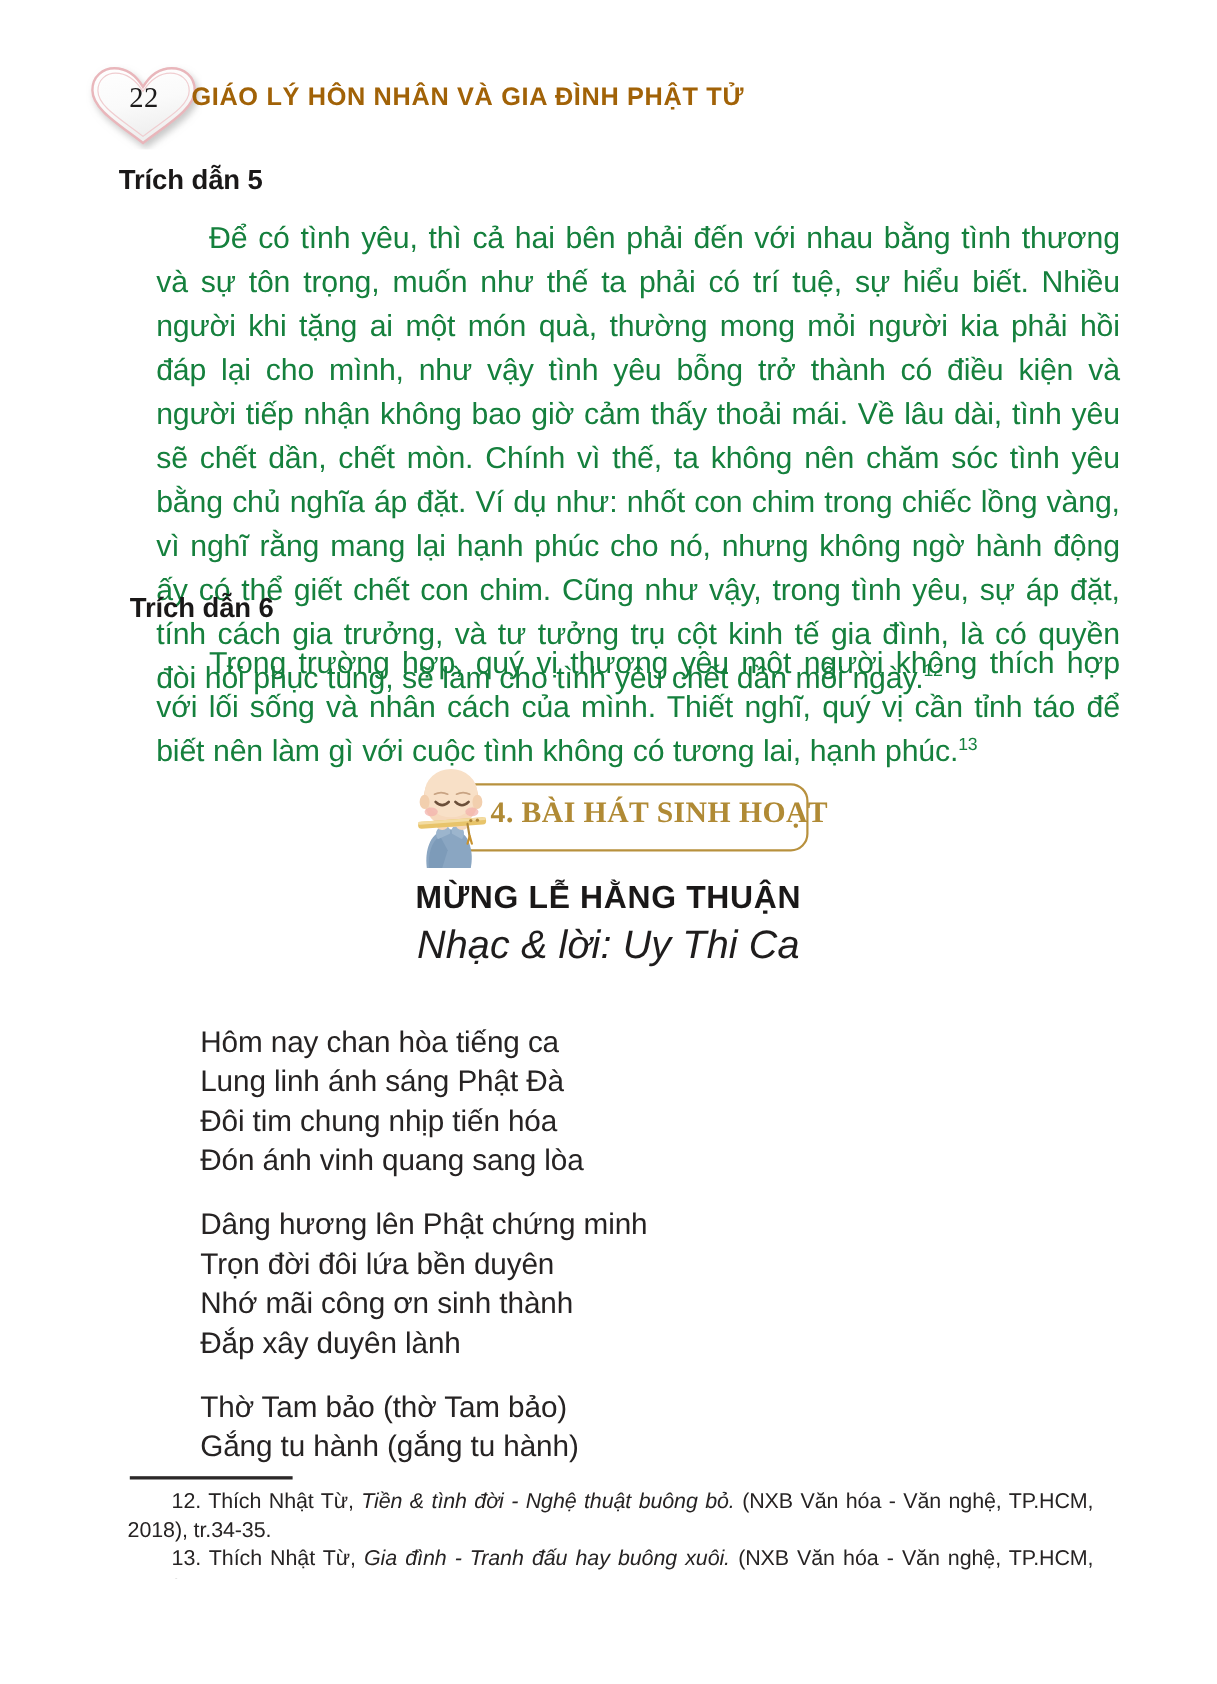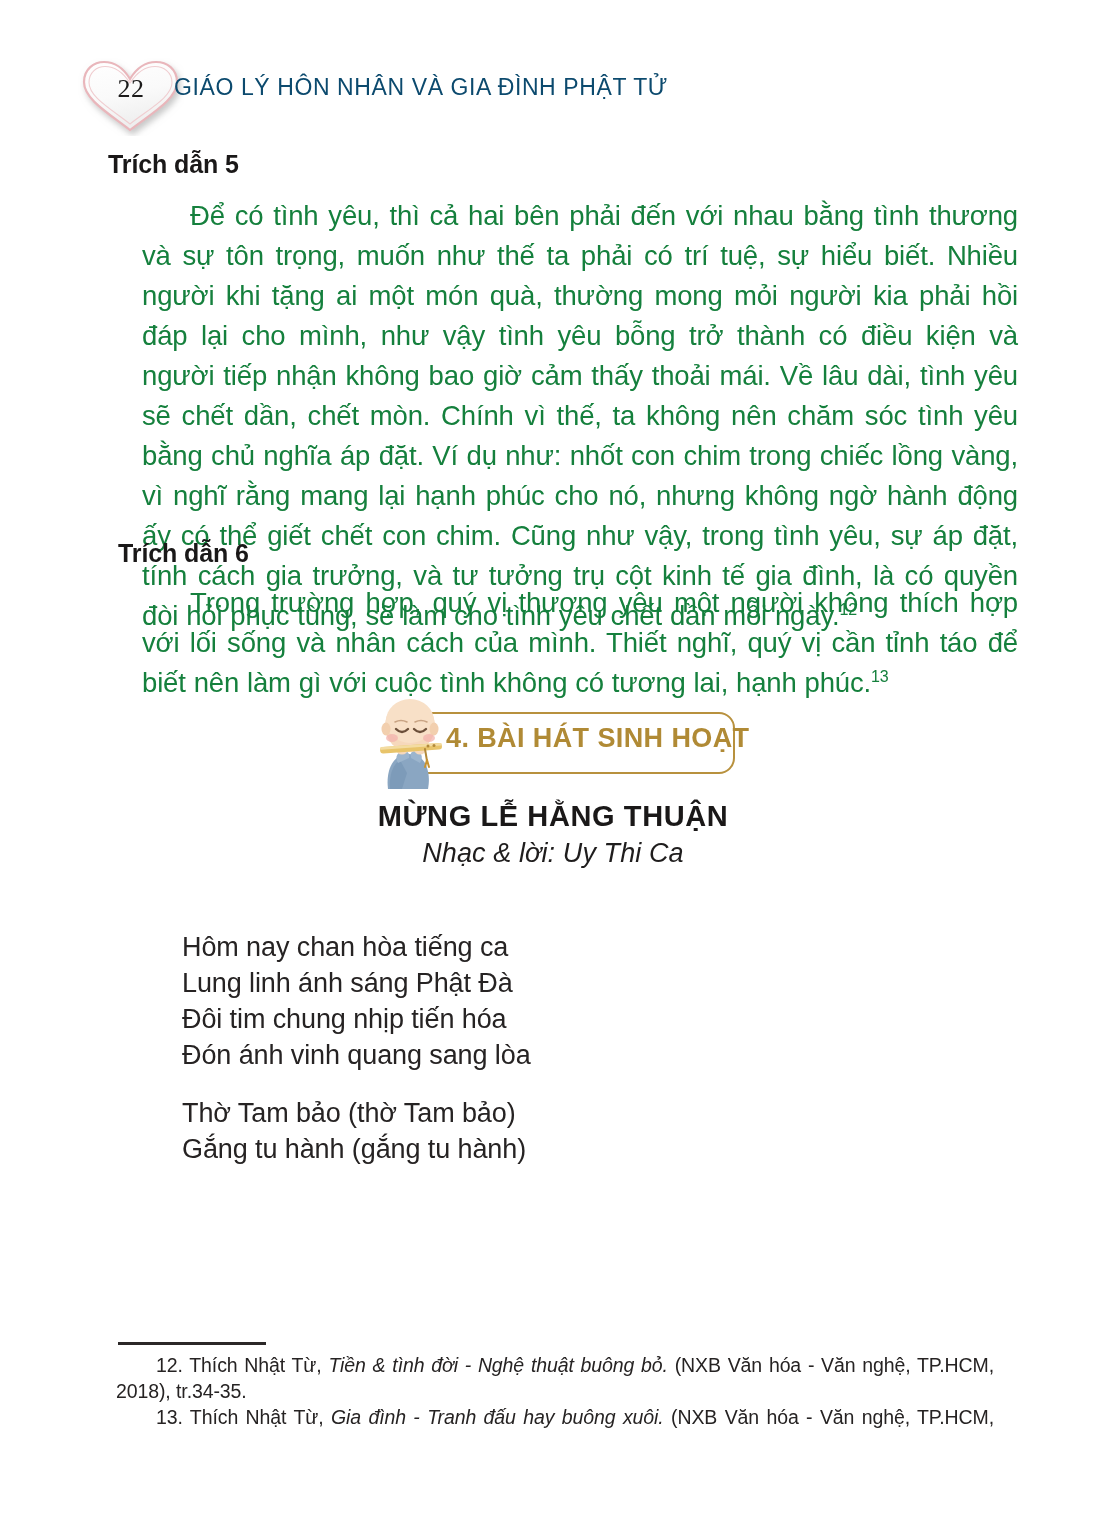--- a/index.html
+++ b/index.html
@@ -52,23 +52,23 @@
     z-index: 3;
     padding-bottom: 4px;
     box-sizing: border-box;
   }
   .header-title {
     position: absolute;
     left: 96px;
     top: 22px;
     font-size: 23px;
     letter-spacing: .6px;
-    color: #0c4a6e;
+    color: #a16207;
     white-space: nowrap;
-    font-weight: 400;
+    font-weight: 700;
   }
 
   
   .sec-heading {
     position: absolute;
     font-size: 25px;
     font-weight: bold;
     color: #1a1818;
     letter-spacing: -0.1px;
   }
@@ -91,20 +91,21 @@
     line-height: 0;
   }
 
   
   .banner {
     position: absolute;
     left: 358px;
     top: 697px;
     width: 390px;
     height: 92px;
+    font-family: Liberation Serif, serif;
   }
   .banner-box {
     position: absolute;
     left: 55px;
     top: 15px;
     width: 322px;
     height: 62px;
     border: 2.5px solid #b8913e;
     border-radius: 16px;
     box-sizing: border-box;
@@ -140,21 +141,21 @@
     font-weight: bold;
     letter-spacing: .6px;
     color: #1a1818;
   }
   .song-credit {
     position: absolute;
     left: 0;
     top: 838px;
     width: 1106px;
     text-align: center;
-    font-size: 27px;
+    font-size: 36px;
     font-style: italic;
     color: #1f1d1d;
     letter-spacing: .1px;
   }
   .lyrics {
     position: absolute;
     left: 182px;
     top: 913px;
     font-size: 27px;
     line-height: 36px;
@@ -276,20 +277,26 @@
   <div class="song-credit">Nhạc &amp; lời: Uy Thi Ca</div>
 
   <div class="lyrics">
       <div class="verse">
         <div class="lyric-line">Hôm nay chan hòa tiếng ca</div>
         <div class="lyric-line">Lung linh ánh sáng Phật Đà</div>
         <div class="lyric-line">Đôi tim chung nhịp tiến hóa</div>
         <div class="lyric-line">Đón ánh vinh quang sang lòa</div>
       </div>
       <div class="verse">
+        <div class="lyric-line">Dâng hương lên Phật chứng minh</div>
+        <div class="lyric-line">Trọn đời đôi lứa bền duyên</div>
+        <div class="lyric-line">Nhớ mãi công ơn sinh thành</div>
+        <div class="lyric-line">Đắp xây duyên lành</div>
+      </div>
+      <div class="verse">
         <div class="lyric-line">Thờ Tam bảo (thờ Tam bảo)</div>
         <div class="lyric-line">Gắng tu hành (gắng tu hành)</div>
       </div>
     </div>
 
   <div class="fn-rule"></div>
   <div class="footnotes">
       <p class="fn"><span>12.</span><span> Thích Nhật Từ, </span><i>Tiền &amp; tình đời - Nghệ thuật buông bỏ.</i><span> (NXB Văn hóa - Văn nghệ, TP.HCM, 2018), tr.34-35.</span></p>
       <p class="fn"><span>13.</span><span> Thích Nhật Từ, </span><i>Gia đình - Tranh đấu hay buông xuôi.</i><span> (NXB Văn hóa - Văn nghệ, TP.HCM, 2018), tr.175.</span></p>
     </div>

